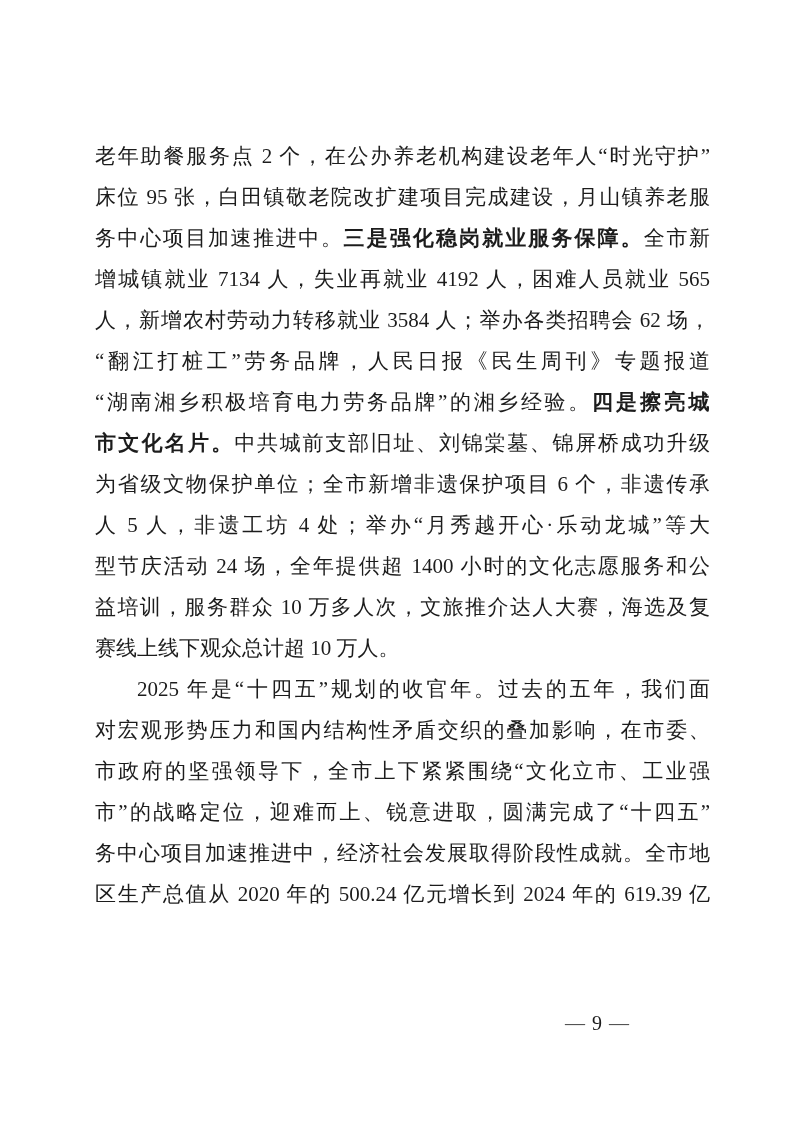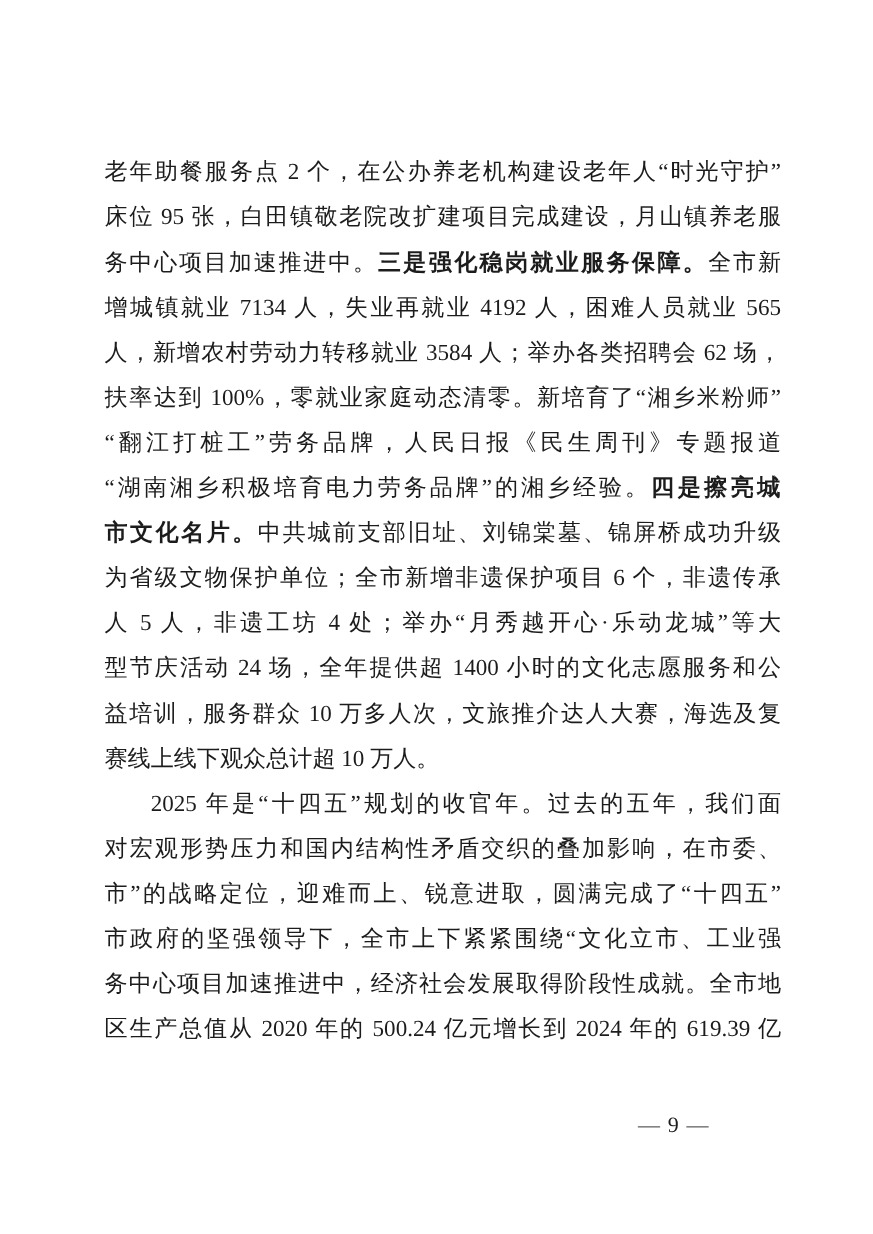--- a/index.html
+++ b/index.html
@@ -8,21 +8,20 @@
     background: #ffffff;
   }
   .page {
     position: relative;
     width: 760px;
     height: 1122px;
     background: #ffffff;
     overflow: hidden;
     font-family: "Liberation Serif", "DejaVu Serif", serif;
     color: #1c1c1c;
-    padding-left: 15px;
   }
   .content {
     position: absolute;
     left: 95px;
     top: 136px;
     width: 615px;
   }
   .line {
     font-size: 21px;
     line-height: 41px;
@@ -65,32 +64,31 @@
 </head>
 <body>
 
 <div class="page">
   <div class="content" id="content">
       <div class="line"><span>老年助餐服务点 2 个，在公办养老机构建设老年人“时光守护”</span></div>
       <div class="line"><span>床位 95 张，白田镇敬老院改扩建项目完成建设，月山镇养老服</span></div>
       <div class="line"><span>务中心项目加速推进中。</span><span class="seg-bold">三是强化稳岗就业服务保障。</span><span>全市新</span></div>
       <div class="line"><span>增城镇就业 7134 人，失业再就业 4192 人，困难人员就业 565</span></div>
       <div class="line"><span>人，新增农村劳动力转移就业 3584 人；举办各类招聘会 62 场，</span></div>
-      <div class="line"><span>扶率达到 100%，零就业家庭动态清零。新培育了“湘乡米粉师”</span></div>
       <div class="line"><span>“翻江打桩工”劳务品牌，人民日报《民生周刊》专题报道</span></div>
       <div class="line"><span>“湖南湘乡积极培育电力劳务品牌”的湘乡经验。</span><span class="seg-bold">四是擦亮城</span></div>
       <div class="line"><span class="seg-bold">市文化名片。</span><span>中共城前支部旧址、刘锦棠墓、锦屏桥成功升级</span></div>
       <div class="line"><span>为省级文物保护单位；全市新增非遗保护项目 6 个，非遗传承</span></div>
       <div class="line"><span>人 5 人，非遗工坊 4 处；举办“月秀越开心·乐动龙城”等大</span></div>
       <div class="line"><span>型节庆活动 24 场，全年提供超 1400 小时的文化志愿服务和公</span></div>
       <div class="line"><span>益培训，服务群众 10 万多人次，文旅推介达人大赛，海选及复</span></div>
       <div class="line no-justify"><span>赛线上线下观众总计超 10 万人。</span></div>
       <div class="line indent"><span>2025 年是“十四五”规划的收官年。过去的五年，我们面</span></div>
       <div class="line"><span>对宏观形势压力和国内结构性矛盾交织的叠加影响，在市委、</span></div>
+      <div class="line"><span>市政府的坚强领导下，全市上下紧紧围绕“文化立市、工业强</span></div>
       <div class="line"><span>市”的战略定位，迎难而上、锐意进取，圆满完成了“十四五”</span></div>
-      <div class="line"><span>市政府的坚强领导下，全市上下紧紧围绕“文化立市、工业强</span></div>
       <div class="line"><span>务中心项目加速推进中，经济社会发展取得阶段性成就。全市地</span></div>
       <div class="line"><span>区生产总值从 2020 年的 500.24 亿元增长到 2024 年的 619.39 亿</span></div>
     </div>
   <div class="footer">
     <span class="dash">—</span><span class="num">9</span><span class="dash">—</span>
   </div>
 </div>
 
 </body></html>

